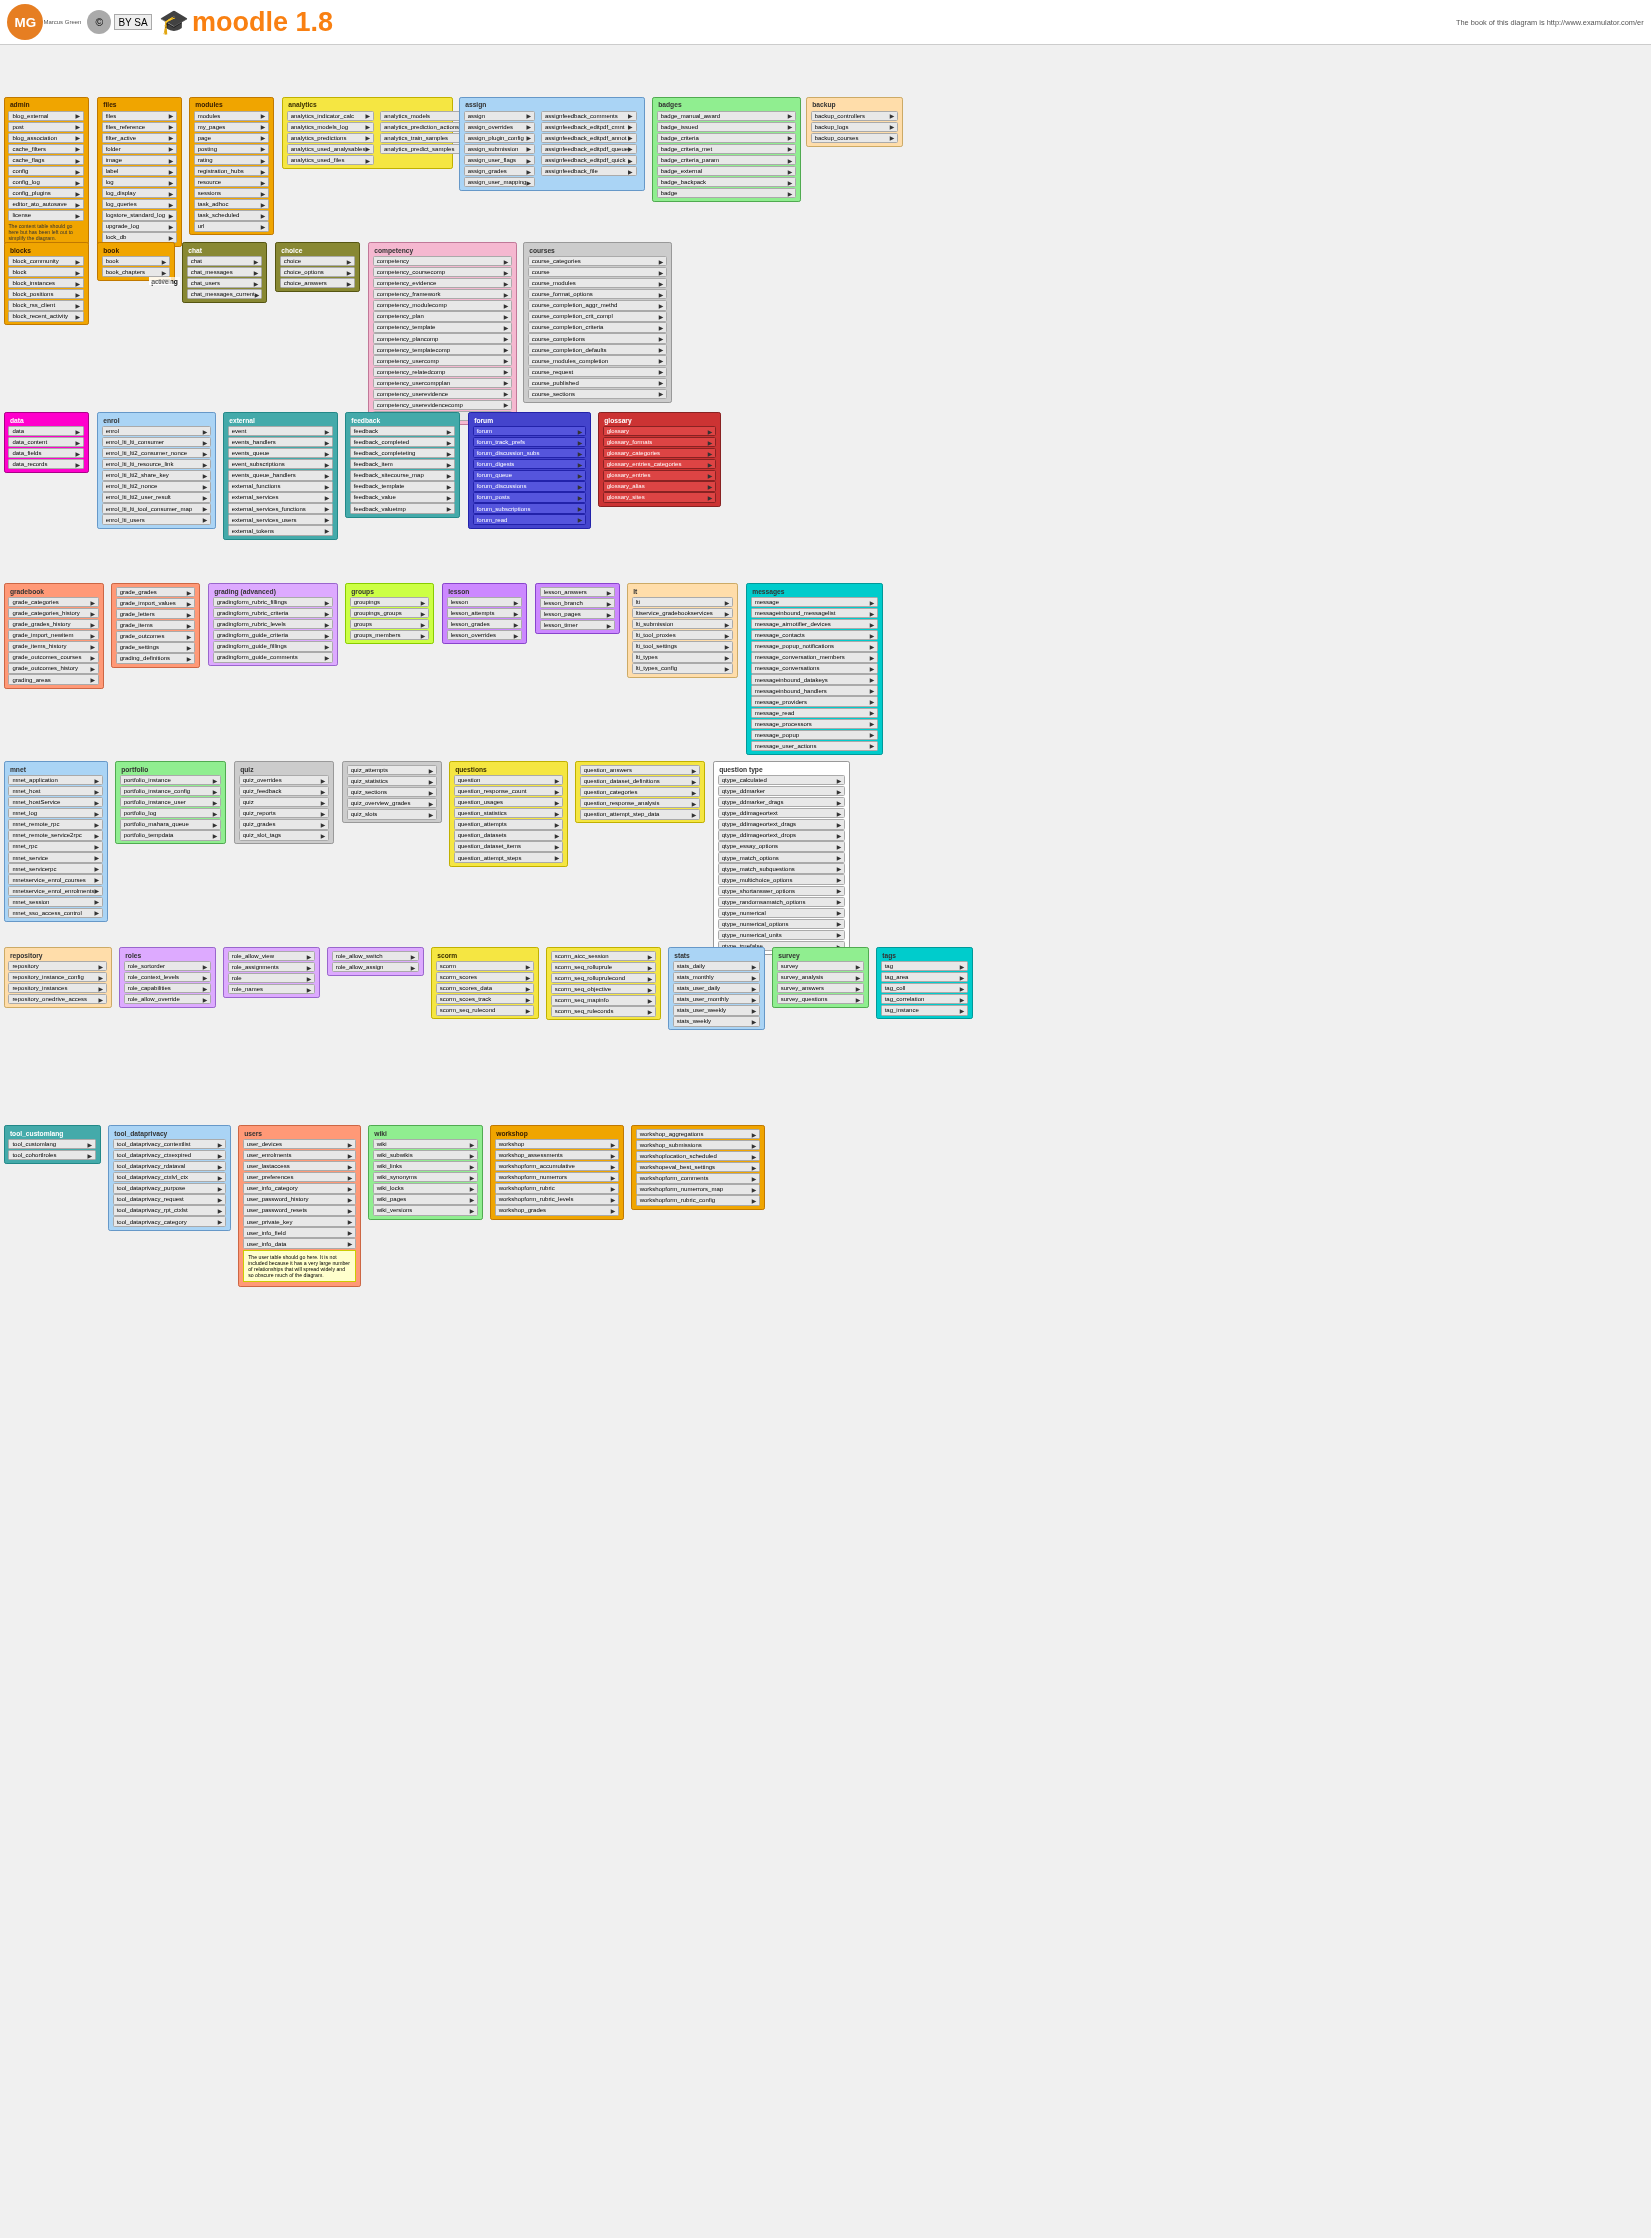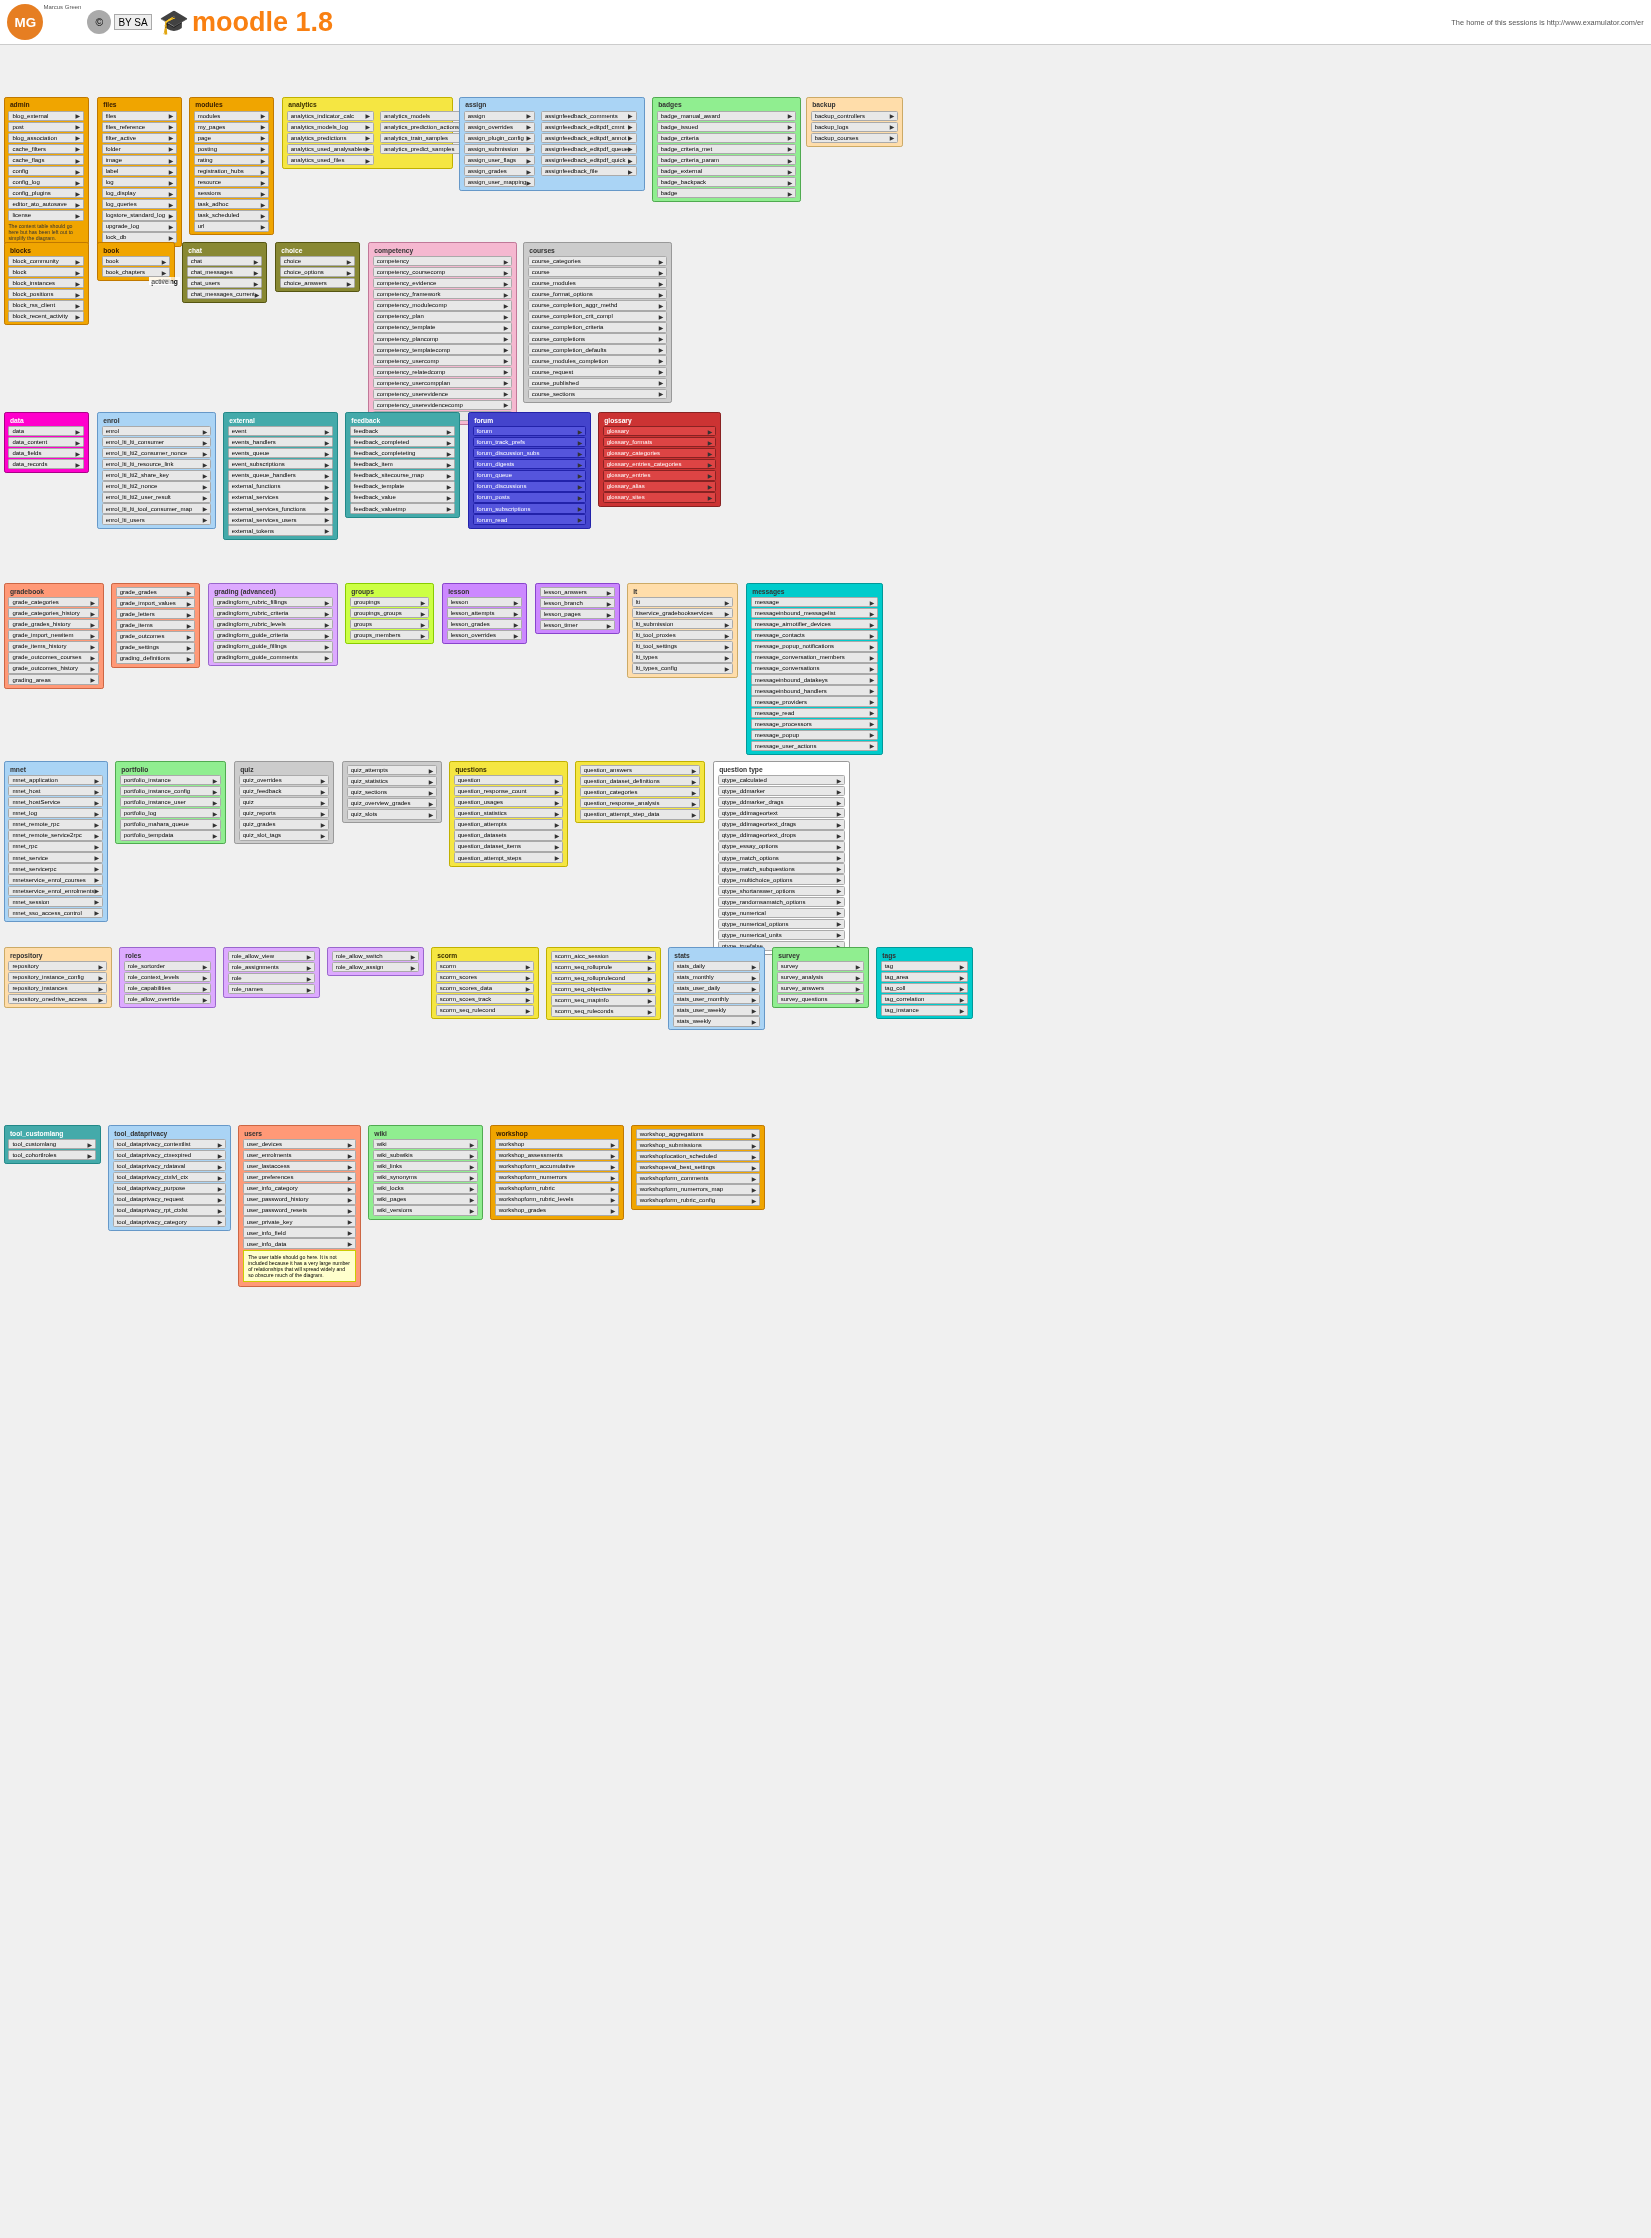--- a/index.html
+++ b/index.html
@@ -17,20 +17,21 @@
       display: flex;
       align-items: center;
       padding: 4.5px 7.4px;
       background: #fff;
       border-bottom: 0.7px solid #ccc;
       height: 45px;
     }
 
     .header-logo-area {
       display: flex;
+      align-items: center;
     }
 
     .avatar-circle {
       width: 36px;
       height: 36px;
       border-radius: 50%;
       background: #e67e22;
       display: flex;
       align-items: center;
       justify-content: center;
@@ -145,21 +146,21 @@
     <div style="display:flex; align-items:center; gap:3px; margin-left:6px;">
       <div style="width:24px;height:24px;background:#aaa;border-radius:50%;display:flex;align-items:center;justify-content:center;font-size:10.4px;">©</div>
       <div style="font-size:10px; background:#eee; padding:1.5px 3px; border:0.7px solid #aaa;">BY SA</div>
     </div>
     <div class="moodle-logo">
       <span class="moodle-hat">🎓</span>
       <span>moodle 1.8</span>
     </div>
   </div>
   <div style="flex:1;"></div>
-  <div class="header-subtitle">The home of this sessions is http://www.examulator.com/er</div>
+  <div class="header-subtitle">The book of this diagram is http://www.examulator.com/er</div>
 </div>
 
 <div class="main-content">
 
 <div class="section theme-orange" style="left:3.7px;top:3.7px;width:85px;padding:2.2px;">
   <div class="section-title">admin</div>
   <div class="db-table">
         <span>blog_external</span>
         <span class="arrow">▶</span>
       </div>

